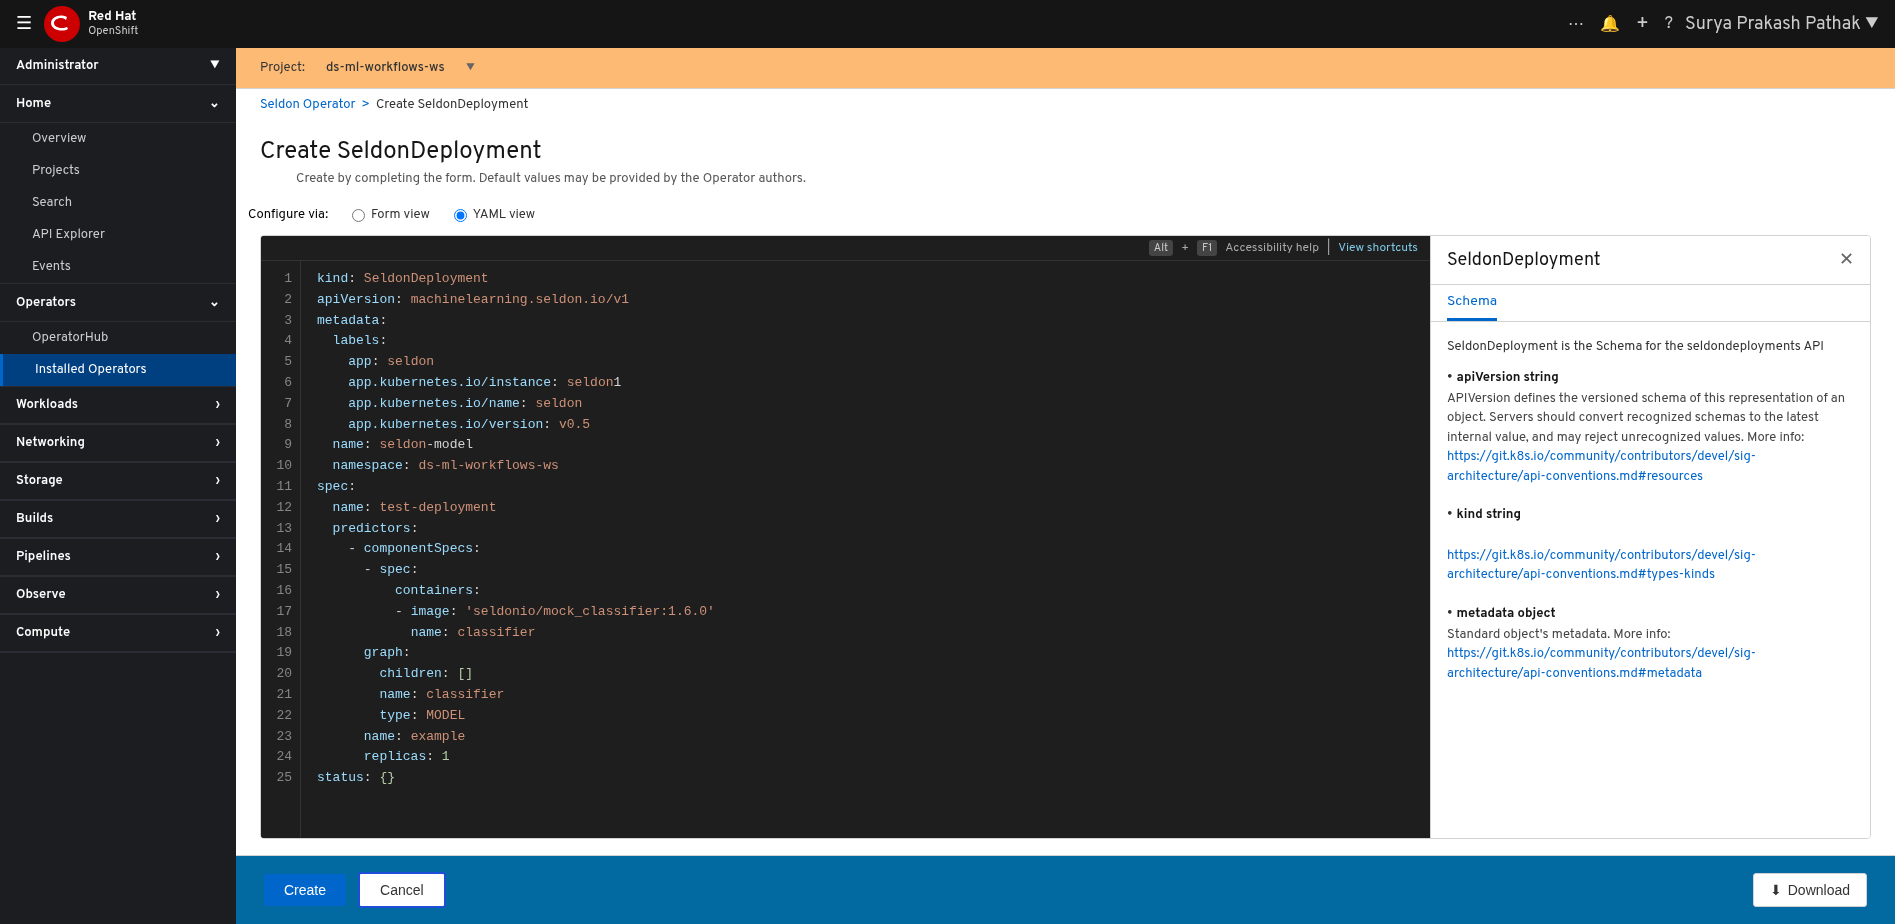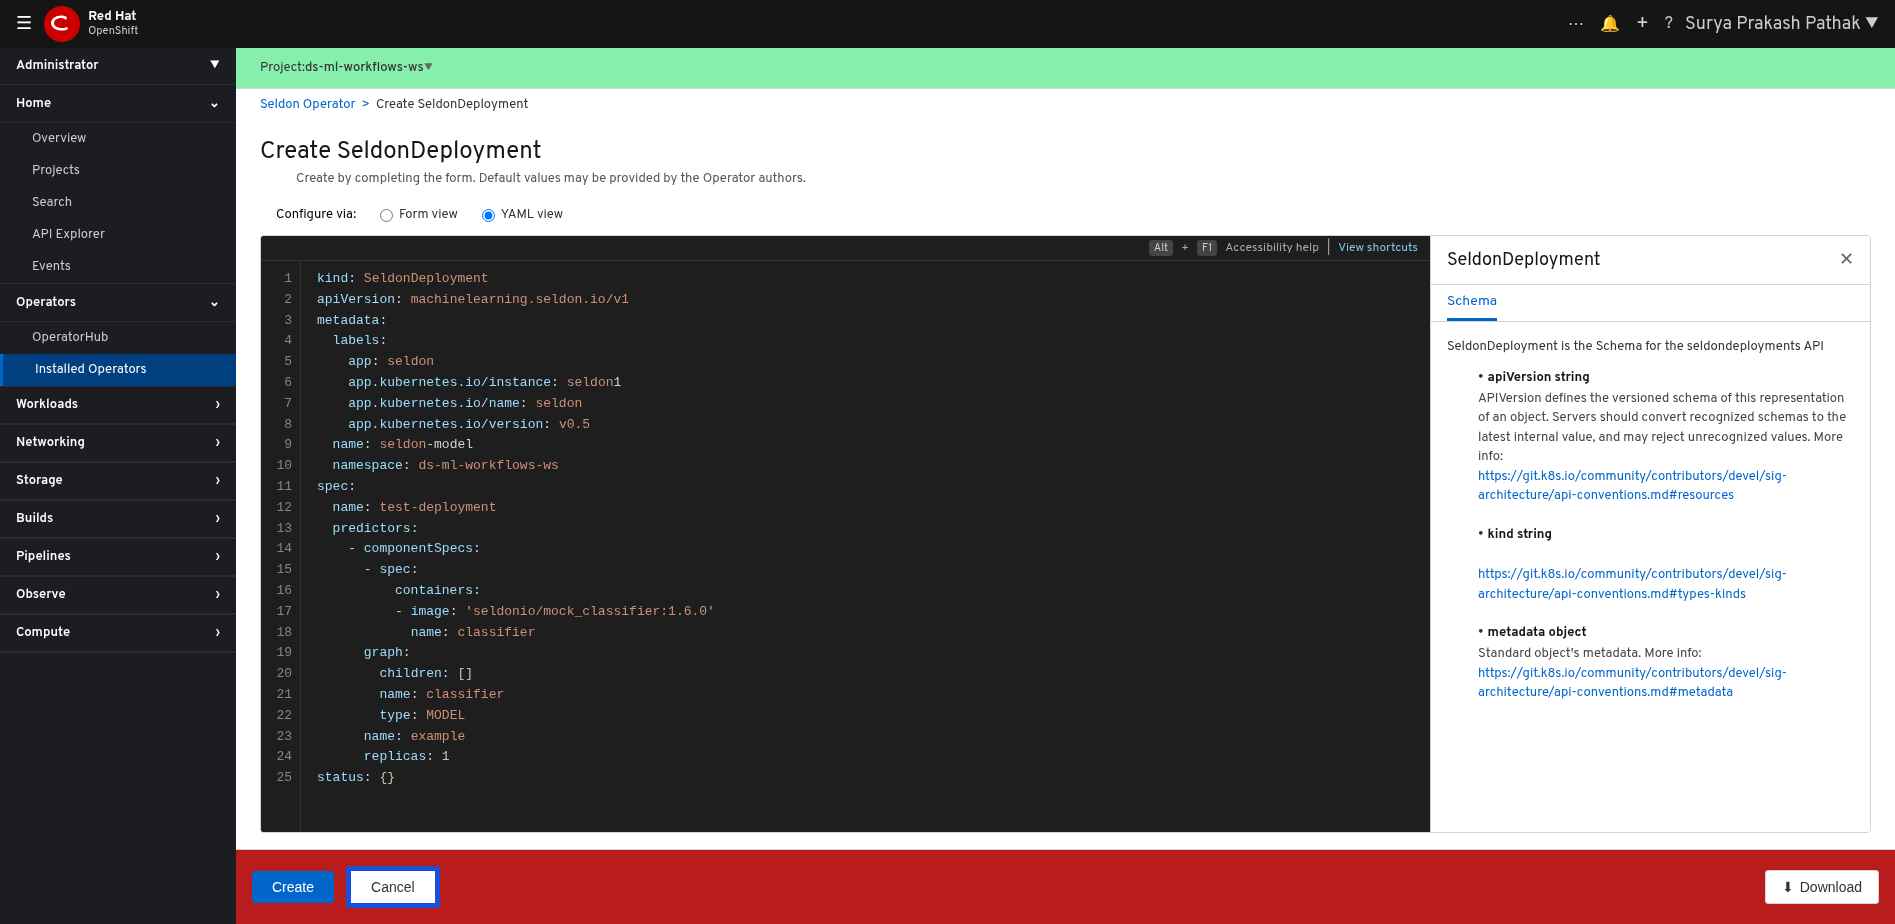--- a/index.html
+++ b/index.html
@@ -63,26 +63,26 @@
     .content-area {
       flex: 1;
       overflow-y: auto;
       background: #fff;
       display: flex;
       flex-direction: column;
     }
 
     
     .project-bar {
-      background: #86efac;
+      background: #fdba74;
       border-bottom: 1px solid #d2d2d2;
       padding: 12px 24px;
       display: flex;
       align-items: center;
-      gap: 0;
+      gap: 21px;
       flex-shrink: 0;
     }
     .project-bar .project-label { font-size: 13px; color: #333; }
     .project-bar .project-name { font-size: 13px; font-weight: 500; color: #333; }
     .project-bar .dropdown-arrow { font-size: 12px; color: #666; cursor: pointer; }
 
     
     .breadcrumb-bar {
       padding: 8px 24px;
       font-size: 13px;
@@ -97,21 +97,21 @@
     
     .page-header {
       padding: 16px 24px 8px 24px;
       background: #fff;
     }
     .page-header h1 { font-size: 24px; font-weight: 400; color: #151515; }
     .page-header .subtitle { font-size: 13px; color: #555; margin-top: 4px; margin-left: 36px; }
 
     
     .configure-via {
-      padding: 12px 40px;
+      padding: 12px 12px;
       display: flex;
       align-items: center;
       gap: 24px;
       font-size: 13px;
       background: #fff;
     }
     .configure-via label { display: flex; align-items: center; gap: 6px; cursor: pointer; color: #333; }
     .configure-via input[type=radio] { cursor: pointer; }
 
     
@@ -218,50 +218,49 @@
     .schema-content {
       flex: 1;
       overflow-y: auto;
       padding: 16px;
       font-size: 13px;
       color: #333;
     }
     .schema-content p { margin-bottom: 12px; line-height: 1.5; }
     .schema-field {
       margin-bottom: 20px;
-      margin-left: 31px;
     }
     .schema-field-name { font-weight: bold; color: #151515; margin-bottom: 4px; display: flex; align-items: center; gap: 4px; }
     .schema-field-name::before { content: '•'; color: #333; }
     .schema-field-desc { line-height: 1.5; color: #444; }
     .schema-link { color: #06c; cursor: pointer; text-decoration: none; }
 
     
     .bottom-actions {
-      padding: 16px 16px;
+      padding: 16px 28px;
       display: flex;
       align-items: center;
       gap: 12px;
-      background: #b91c1c;
+      background: #0369a1;
       border-top: 1px solid #d2d2d2;
       flex-shrink: 0;
     }
     .btn-primary {
       background: #06c;
       color: #fff;
       border: none;
       padding: 8px 20px;
       border-radius: 3px;
       cursor: pointer;
       font-size: 14px;
     }
     .btn-secondary {
       background: #fff;
       color: #333;
-      border: 5px solid #1d4ed8;
+      border: 2px solid #1d4ed8;
       padding: 8px 20px;
       border-radius: 3px;
       cursor: pointer;
       font-size: 14px;
     }
     .btn-download {
       margin-left: auto;
       background: #fff;
       color: #333;
       border: 1px solid #d2d2d2;

